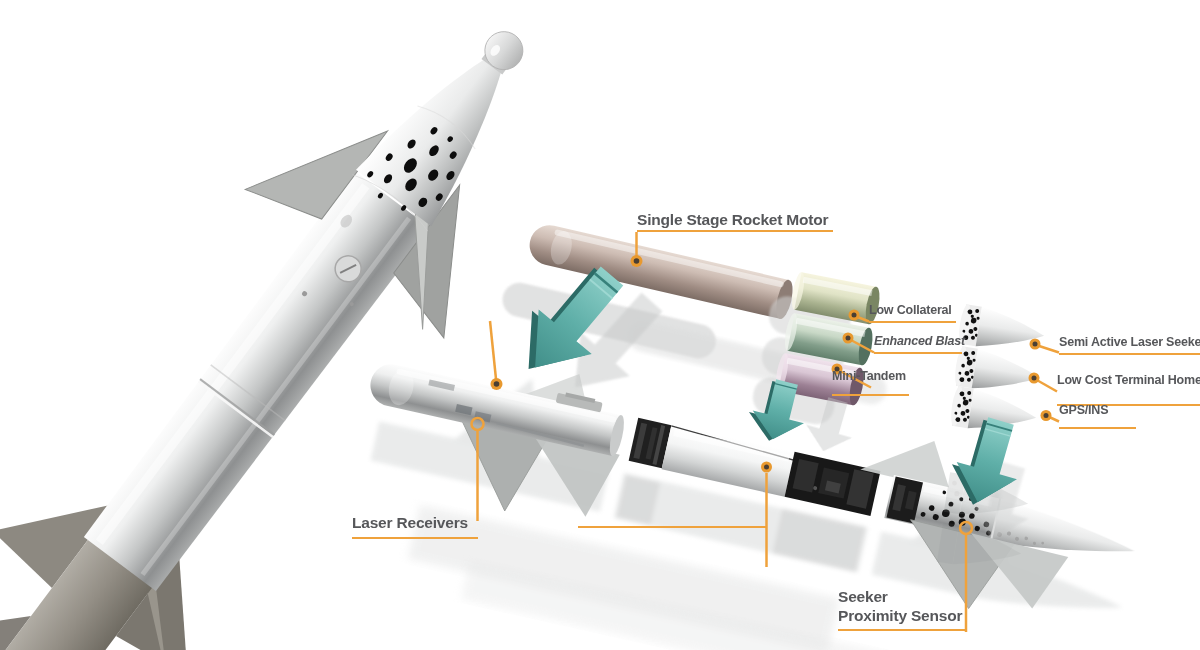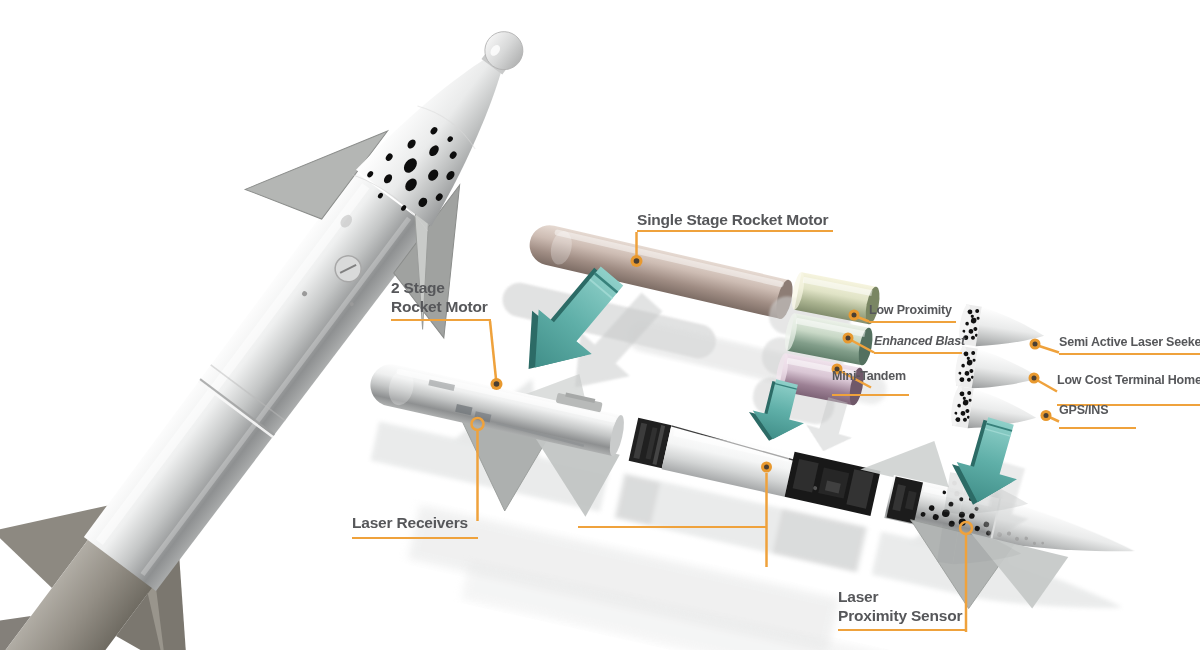--- a/index.html
+++ b/index.html
@@ -428,26 +428,22 @@
     <g>
       <line x1="966" y1="632" x2="966" y2="535"></line>
       <circle cx="966" cy="528" r="6" fill="none"></circle>
     </g>
   </g>
 </svg>
 
 <div class="lbl" id="lbl-single">
   <span>Single Stage Rocket Motor</span>
 </div>
-<div class="lbl" id="lbl-2stage">
-  <span>2 Stage</span>
-  <span>Rocket Motor</span>
-</div>
 <div class="lbl sm" id="lbl-lowcol">
-  <span>Low Proximity</span>
+  <span>Low Collateral</span>
 </div>
 <div class="lbl sm" id="lbl-enh">
   <span>Enhanced Blast</span>
 </div>
 <div class="lbl sm" id="lbl-mini">
   <span>Mini-Tandem</span>
 </div>
 <div class="lbl sm" id="lbl-semi">
   <span>Semi Active Laser Seeker</span>
 </div>
@@ -456,17 +452,17 @@
 </div>
 <div class="lbl sm" id="lbl-gps">
   <span>GPS/INS</span>
 </div>
 <div class="lbl" id="lbl-lrec">
   <span>Laser Receivers</span>
 </div>
 <div class="lbl" id="lbl-war">
 </div>
 <div class="lbl" id="lbl-prox">
-  <span>Laser</span>
+  <span>Seeker</span>
   <span>Proximity Sensor</span>
 </div>
 
 </div>
 
 </body></html>

